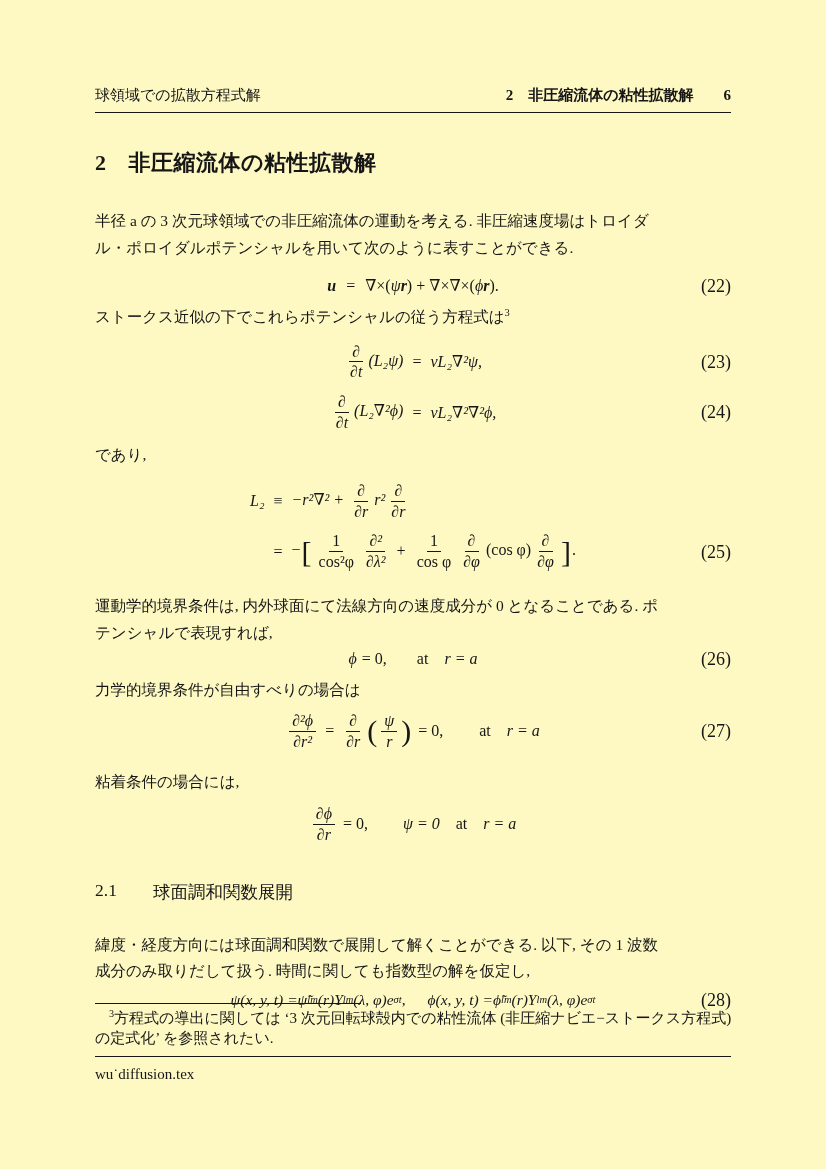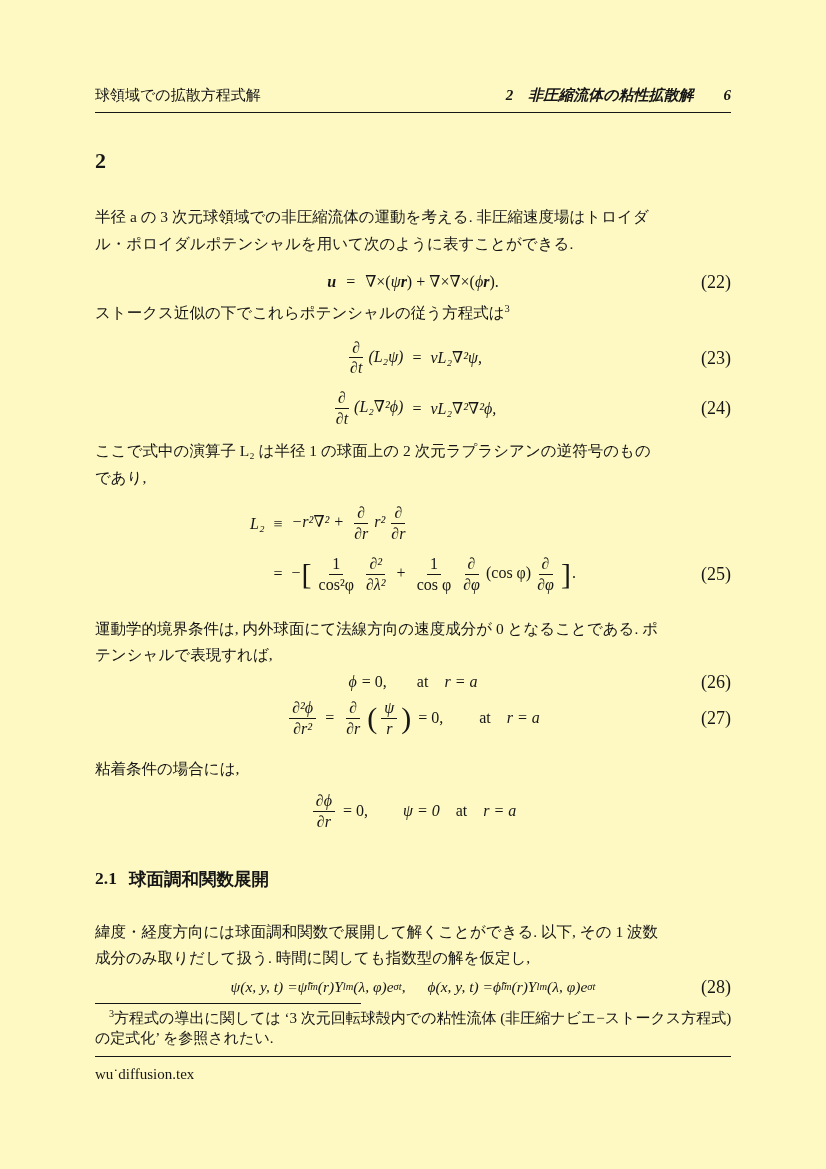--- a/index.html
+++ b/index.html
@@ -18,32 +18,32 @@
     left:95px; right:95px; top:86px;
   }
   
   .pheader{
     display:flex;justify-content:space-between;align-items:baseline;
     border-bottom:1.5px solid #161616;
     padding-bottom:7px;
     font-size:15px;
   }
   .pheader .hright{display:flex;gap:30px;align-items:baseline;}
-  .pheader .hnum{font-weight:bold;font-style:italic;}
+  .pheader .hnum{font-weight:bold;}
   
   .sec{
     margin:35px 0 0 0;
     font-size:22px;font-weight:bold;
     display:flex;gap:22px;align-items:baseline;
     letter-spacing:0.5px;
   }
   .subsec{
     margin:36px 0 0 0;
-    font-size:17.5px;font-weight:bold;
-    display:flex;gap:12px;align-items:center;
+    font-size:17.5px;font-weight:normal;
+    display:flex;gap:36px;align-items:flex-start;
   }
   
   .para{margin:0;}
   .pline{line-height:26.5px;white-space:nowrap;}
   sup{font-size:68%;line-height:0;}
   sub{font-size:68%;line-height:0;}
   
   .eq{position:relative;font-size:16px;}
   .eqcenter{display:flex;justify-content:center;align-items:center;}
   .eqgrid{
@@ -95,20 +95,21 @@
     <div class="pheader">
       <span>球領域での拡散方程式解</span>
       <span class="hright">
         <span class="hnum">2　非圧縮流体の粘性拡散解</span>
         <span class="hnum">6</span>
       </span>
     </div>
 
     <div class="sec">
       <span>2</span>
+      <span>非圧縮流体の粘性拡散解</span>
     </div>
 
     <div class="para" style="margin-top:30px">
       <div class="pline">半径 a の 3 次元球領域での非圧縮流体の運動を考える. 非圧縮速度場はトロイダ</div>
       <div class="pline">ル・ポロイダルポテンシャルを用いて次のように表すことができる.</div>
     </div>
 
     <div class="eq" style="margin-top:15px">
       <div class="eqcenter">
         <span class="bi">u</span>
@@ -146,21 +147,20 @@
             </span><span class="it">(L₂∇²ϕ)</span>
         </div>
         <div class="rm">=</div>
         <div class="cr it">νL₂∇²∇²ϕ,</div>
       </div>
       <span class="eqnum n1">(23)</span>
       <span class="eqnum n2">(24)</span>
     </div>
 
     <div class="para" style="margin-top:10px">
-      <div class="pline">ここで式中の演算子 L₂ は半径 1 の球面上の 2 次元ラプラシアンの逆符号のもの</div>
       <div class="pline">であり,</div>
     </div>
 
     <div class="eq" style="margin-top:13px">
       <div class="eqgrid">
         <div class="cl it">L₂</div>
         <div class="rm">≡</div>
         <div class="cr">
           <span class="it">−r²∇² + </span><span class="frac it">
               <span class="top">∂</span>
@@ -205,20 +205,23 @@
         <span class="it">ϕ</span>
           <span class="rm" style="margin-left:5px">= 0,</span>
         <span class="rm spl"></span>
         <span class="rm">at</span>
         <span class="rm sp"></span>
         <span class="it">r = a</span>
       </div>
       <span class="eqnum">(26)</span>
     </div>
 
+    <div class="para" style="margin-top:9px">
+      <div class="pline">力学的境界条件が自由すべりの場合は</div>
+    </div>
 
     <div class="eq" style="margin-top:8px">
       <div class="eqcenter">
         <span class="frac it">
             <span class="top">∂²ϕ</span>
             <span class="bot">∂r²</span>
           </span>
         <span class="rm" style="margin:0 6px">=</span>
         <span class="frac it">
             <span class="top">∂</span>

